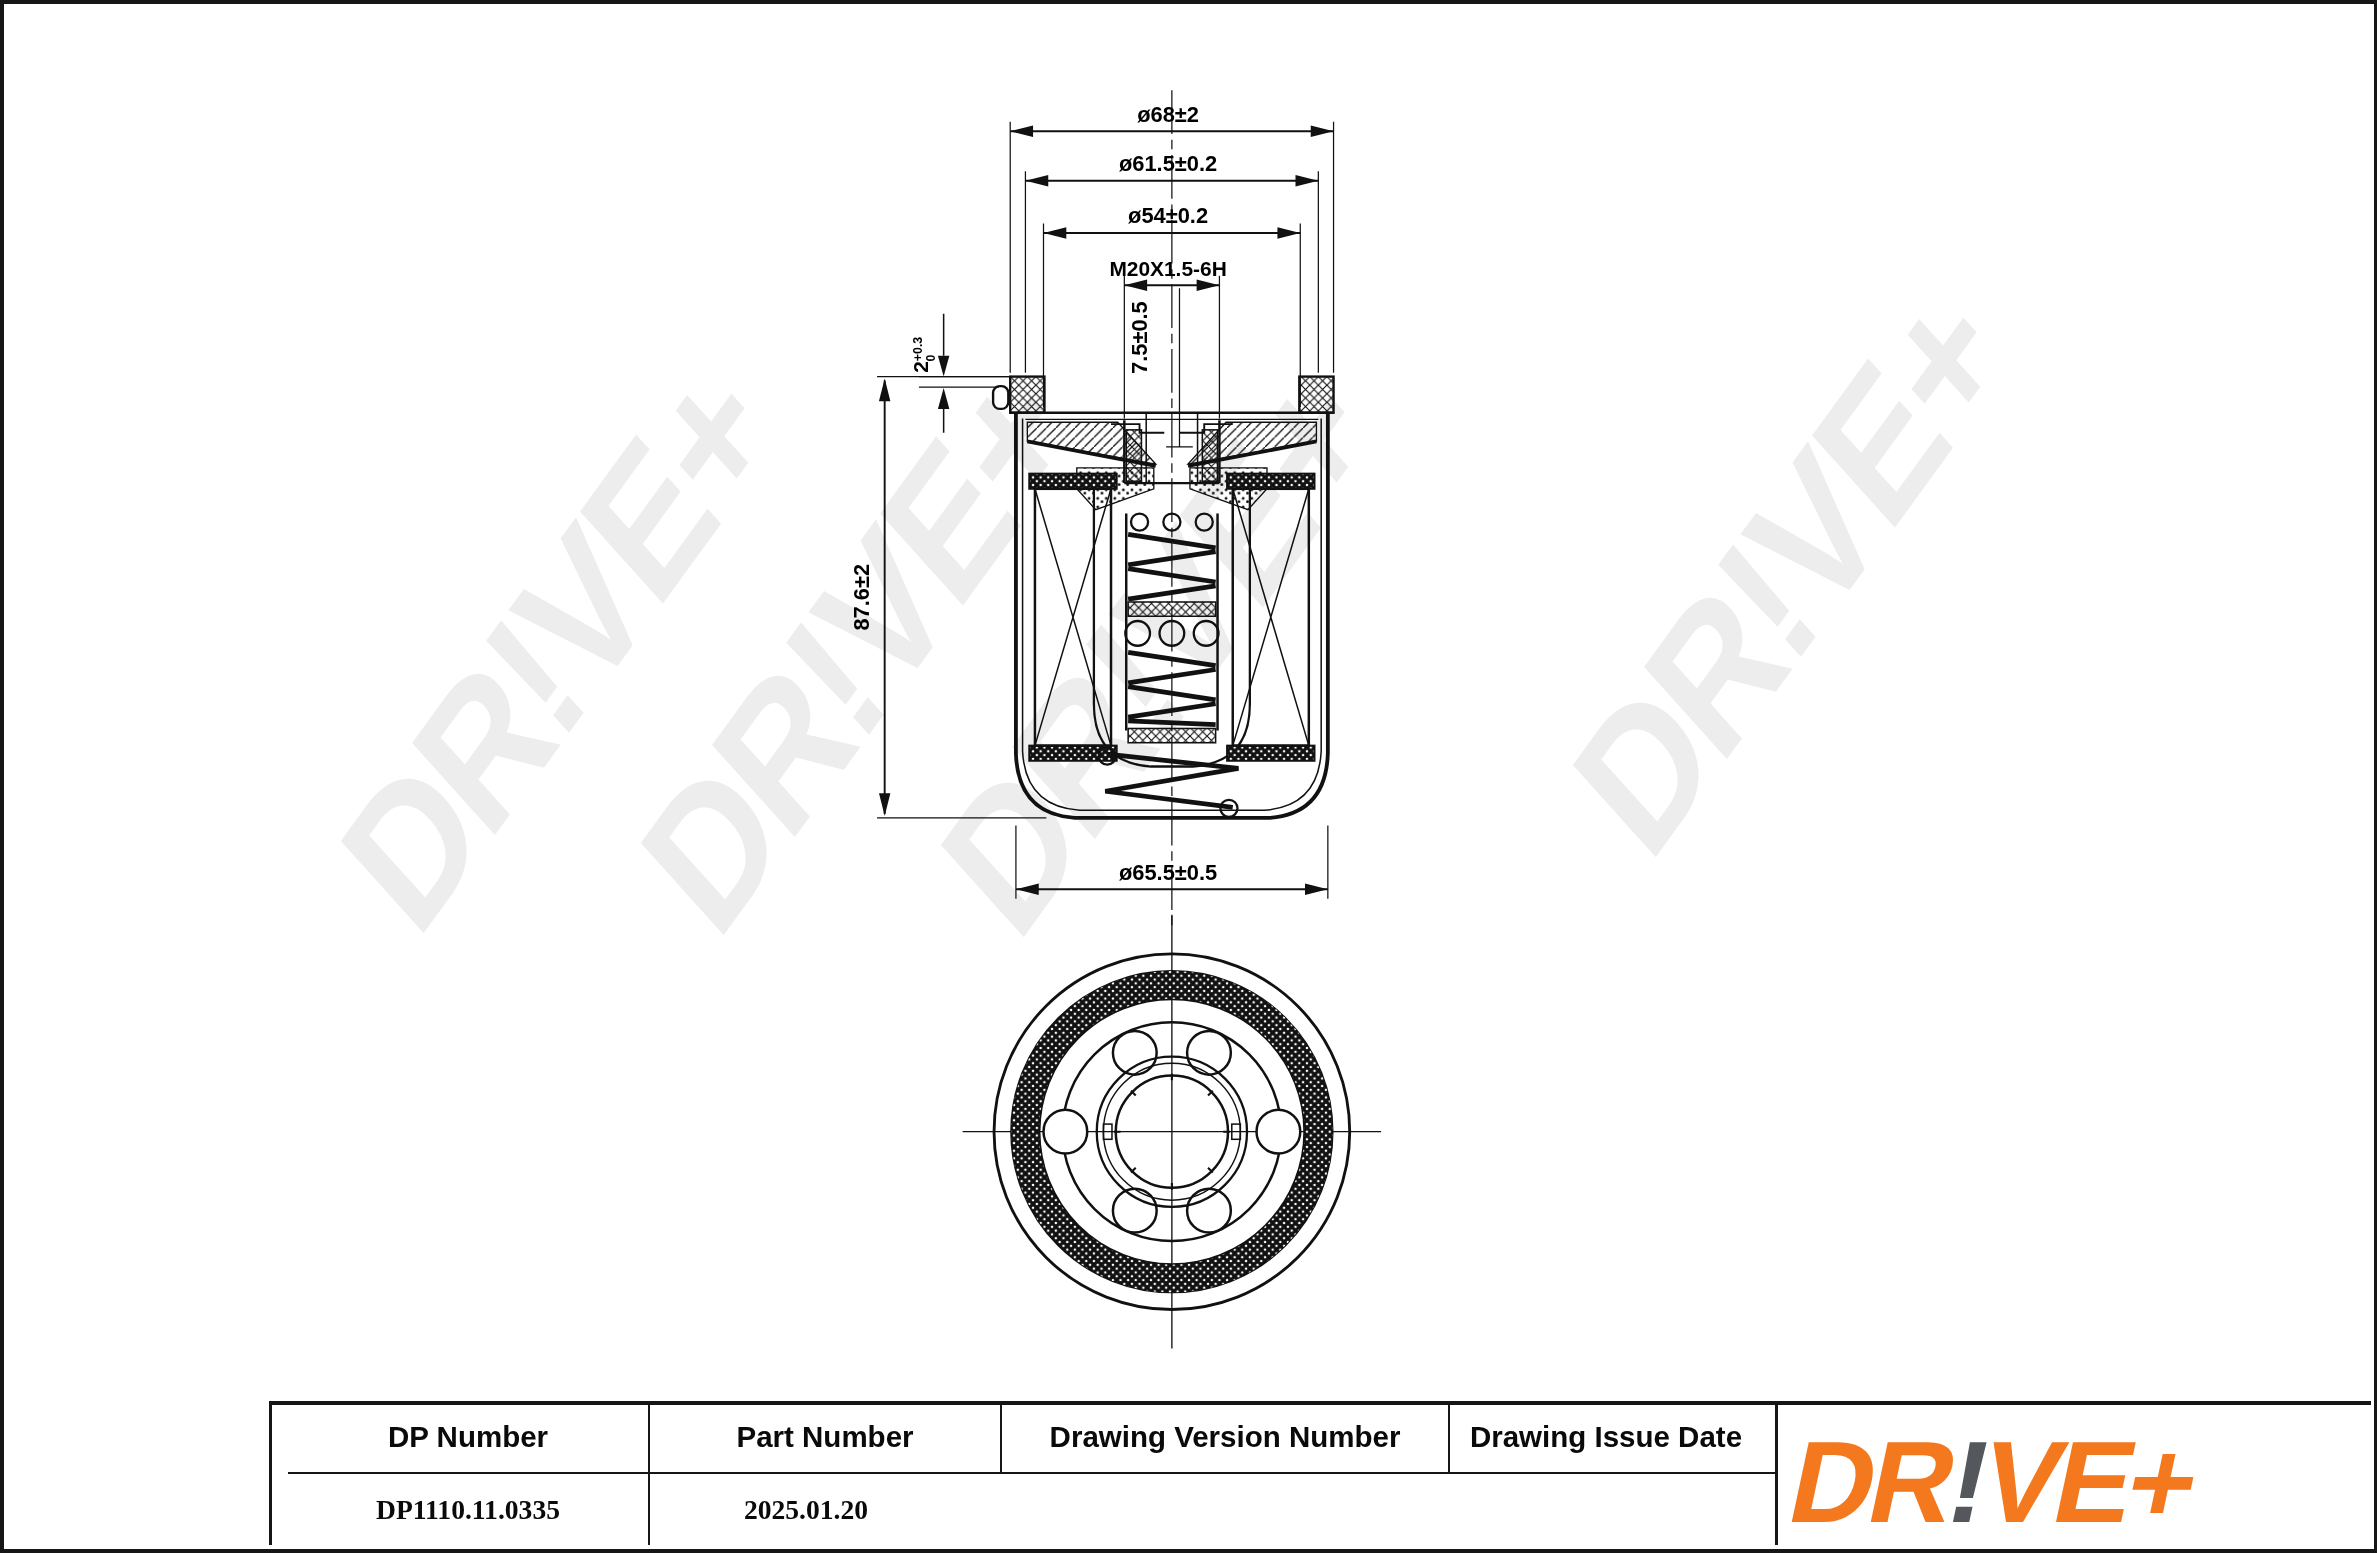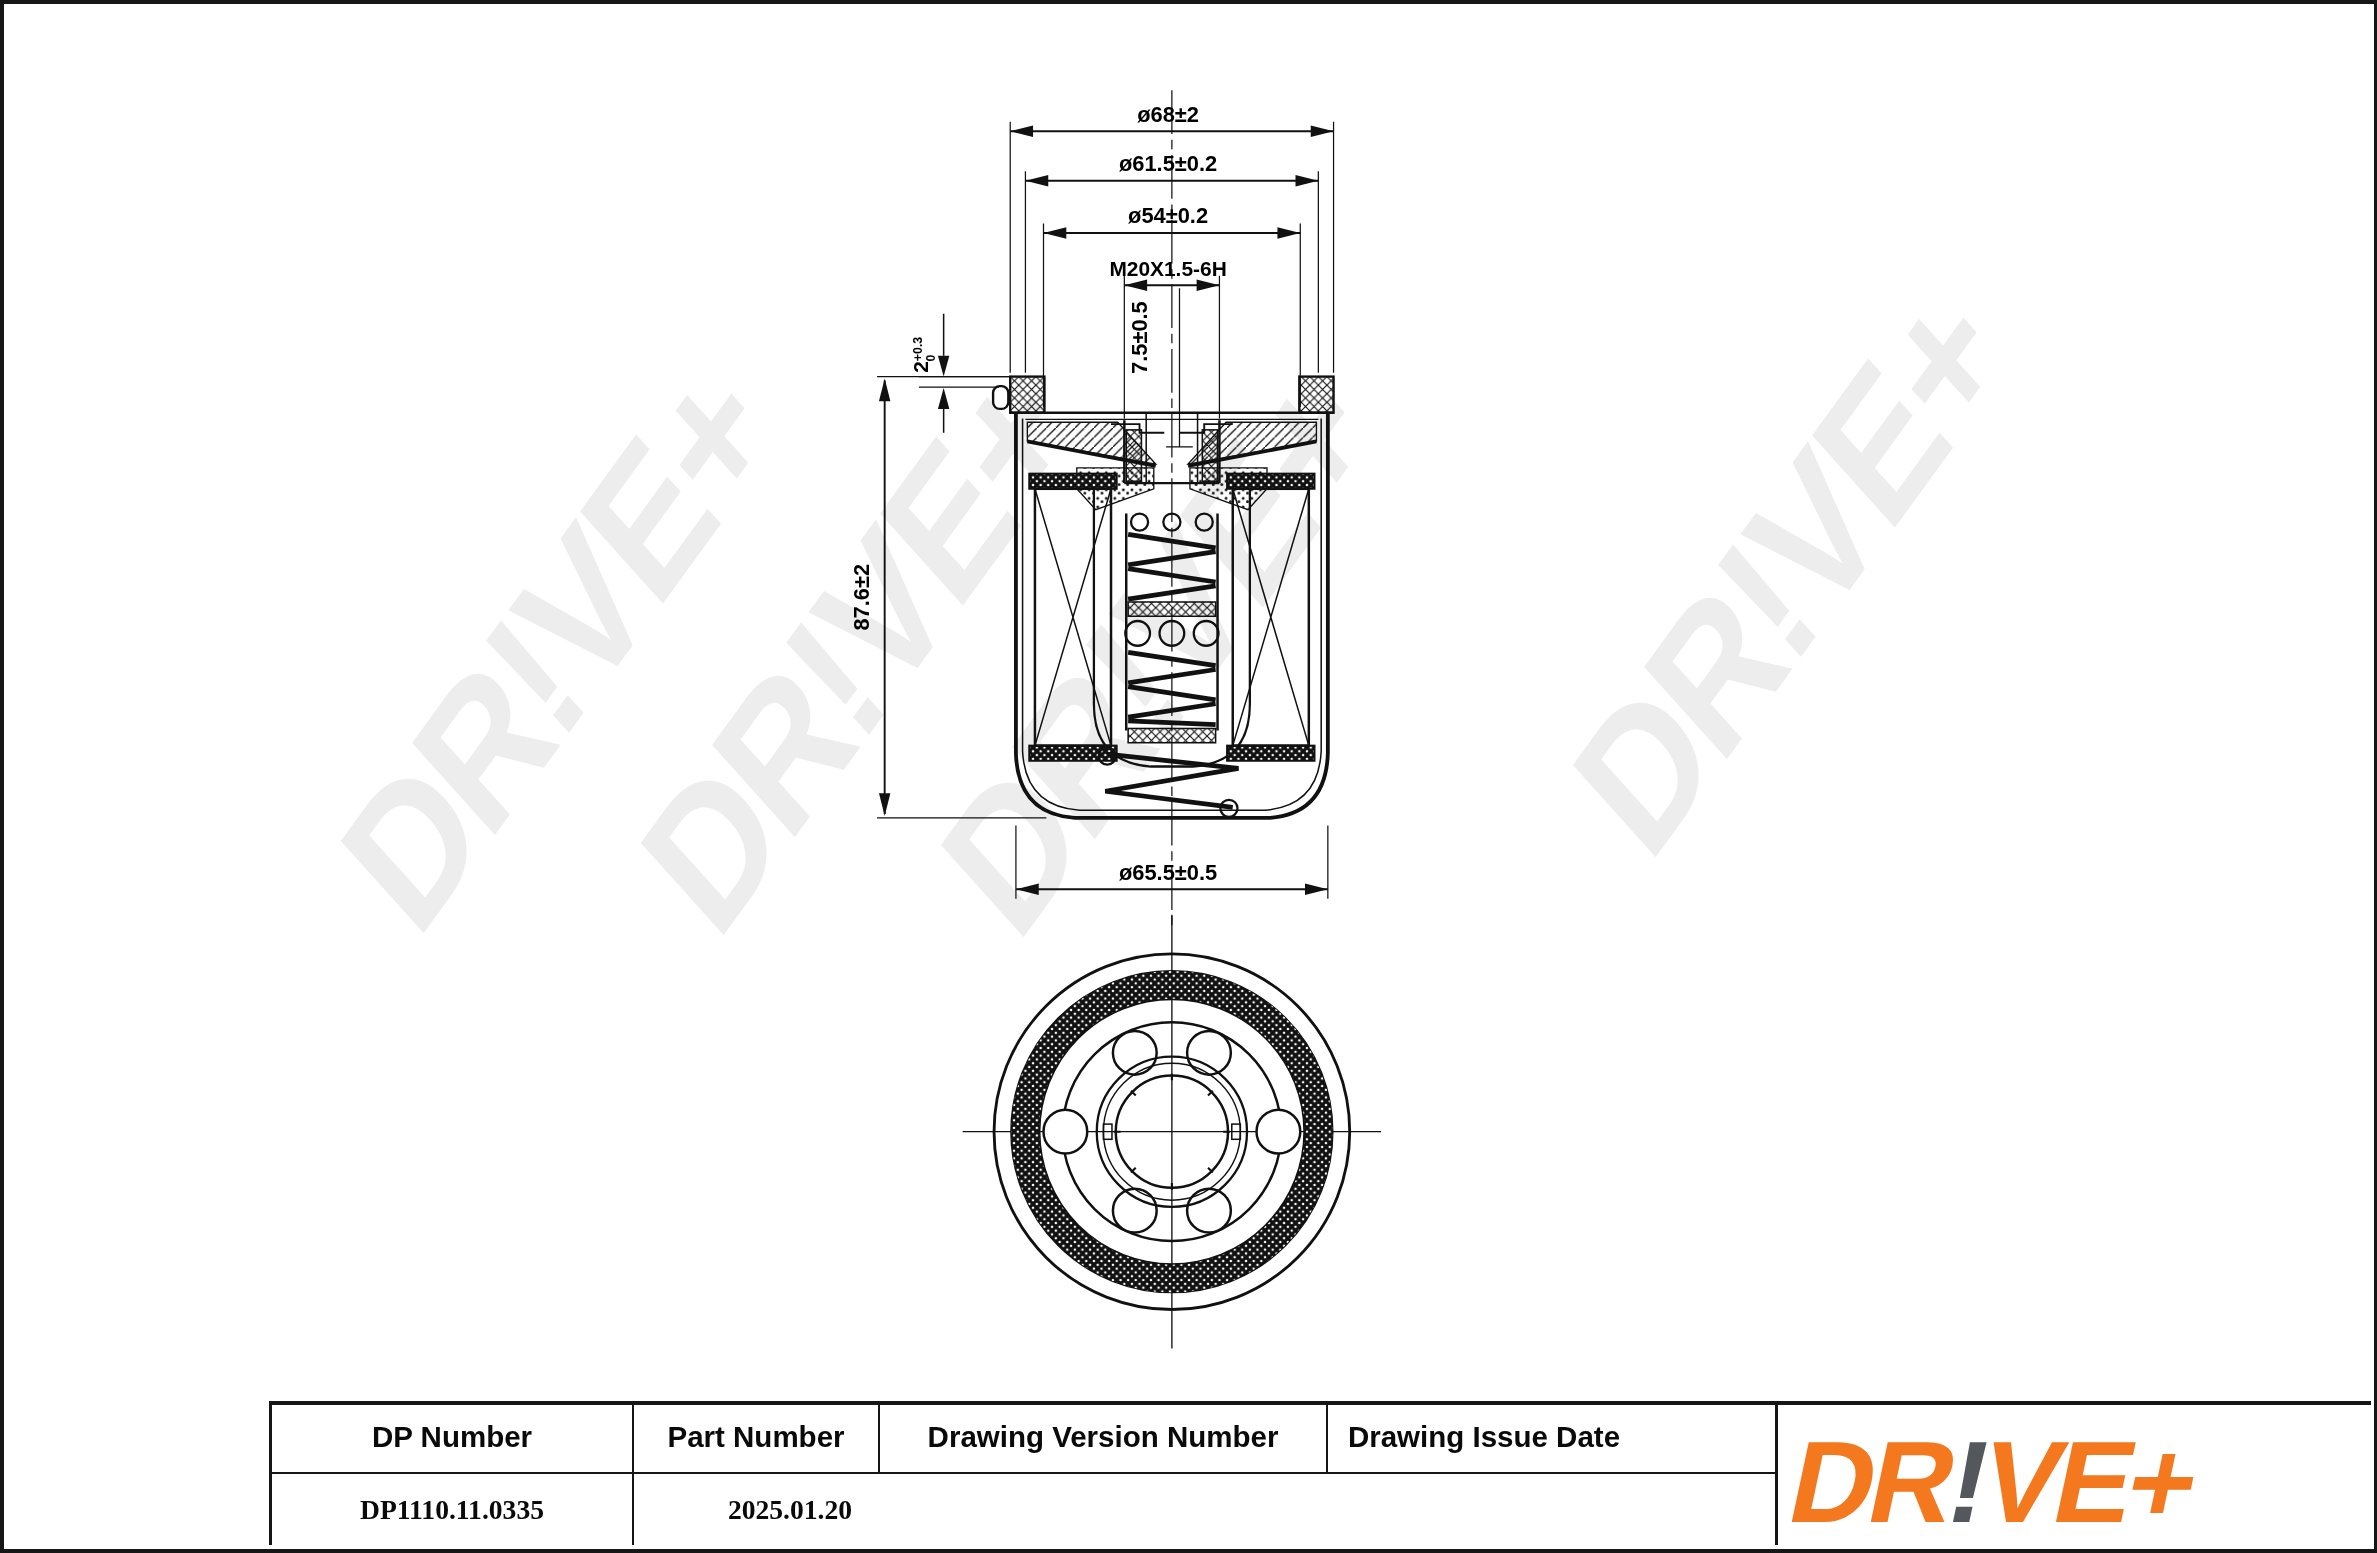--- a/index.html
+++ b/index.html
@@ -11,26 +11,26 @@
       color:#ededed;transform:translate(-50%,-50%) rotate(-54deg) skewX(-12deg);
       white-space:nowrap;z-index:1;user-select:none;}
   
   .draw{position:absolute;left:0;top:0;z-index:2;}
   .draw text{fill:#000;font-family:"Liberation Sans",sans-serif;font-weight:bold;}
   
   .tb-topline{position:absolute;left:269px;top:1401px;width:2102px;height:3.8px;background:#161616;z-index:10;}
   .tblock{position:absolute;left:269px;top:1401px;width:1503px;height:144px;
           border-left:3.8px solid #161616;border-right:3.8px solid #161616;z-index:11;
           display:flex;flex-direction:column;background:transparent;}
-  .t-row{display:flex;flex:1;}
+  .t-row{display:flex;flex:1;margin-left:16px;}
   .t-row.head{border-bottom:2.9px solid #161616;}
   .t-cell{display:flex;align-items:center;justify-content:center;
           border-right:2.9px solid #161616;box-sizing:border-box;}
   .t-cell:last-child{border-right:none;}
-  .t-cell.c0{width:362px;} .t-cell.c1{width:246px;} .t-cell.c2{width:448px;text-align:center;} .t-cell.c3{width:312px;}
+  .t-cell.c0{width:362px;} .t-cell.c1{width:352px;} .t-cell.c2{width:448px;text-align:center;} .t-cell.c3{width:312px;}
   .t-head{font-weight:bold;font-size:29.5px;color:#0a0a0a;}
   .t-val{font-weight:bold;font-size:27.6px;color:#0a0a0a;font-family:Liberation Serif, serif;}
   
   .logo{position:absolute;left:1792px;top:1423px;width:571px;height:122px;z-index:12;
         font-weight:bold;font-size:116px;line-height:118px;letter-spacing:-4.8px;
         transform:skewX(-12deg);white-space:nowrap;}
   .logo .o{color:#F4791E;} .logo .g{color:#54585C;}
 </style>
 </head>
 <body>

